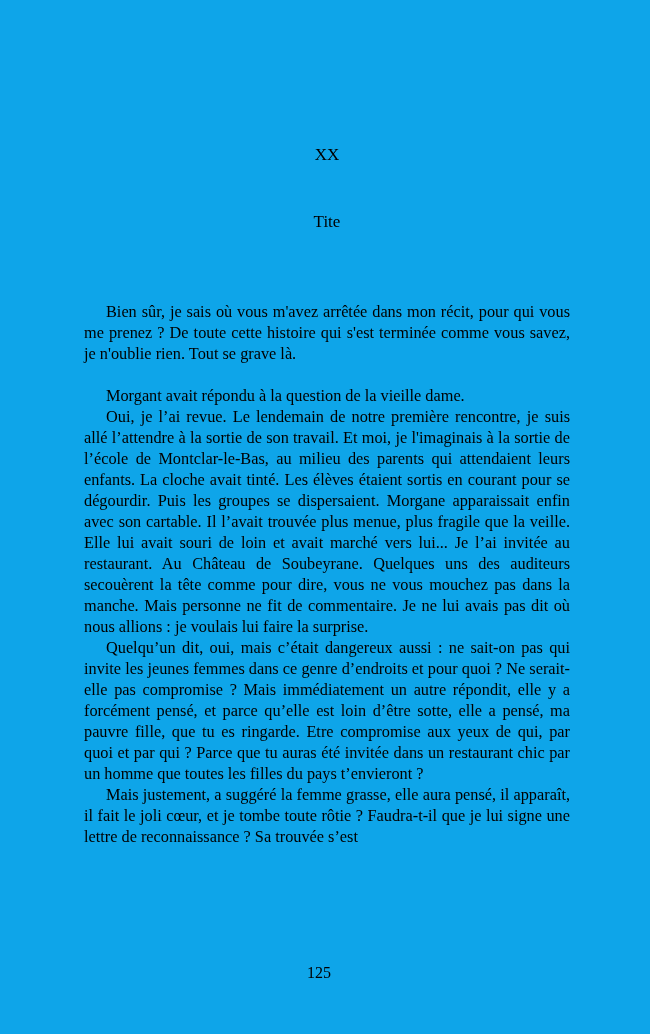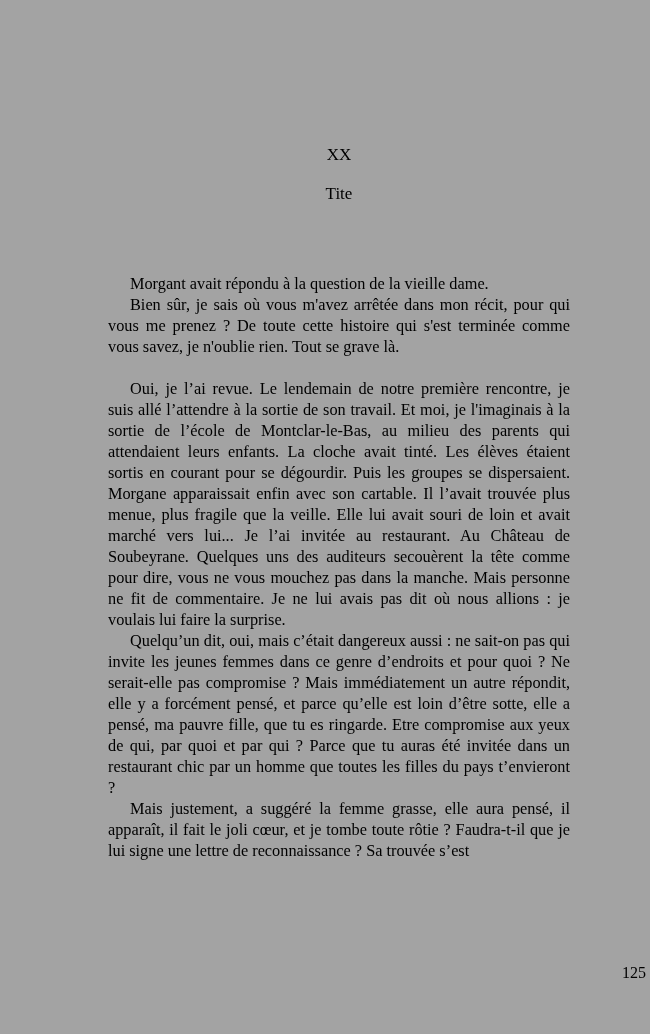--- a/index.html
+++ b/index.html
@@ -4,73 +4,73 @@
 <style>
   html, body {
     margin: 0;
     padding: 0;
     background: #ffffff;
   }
   .book-page {
     position: relative;
     width: 650px;
     height: 1034px;
-    background: #a3a3a3;
+    background: #0ea5e9;
     box-sizing: border-box;
-    padding: 146px 80px 0 108px;
+    padding: 146px 80px 0 84px;
     font-family: "Liberation Serif", "DejaVu Serif", serif;
     color: #000000;
     overflow: hidden;
   }
   .chapter-number {
     text-align: center;
     font-size: 17px;
     line-height: 1.1;
   }
   .chapter-title {
     text-align: center;
     font-size: 17px;
     line-height: 1.1;
-    margin-top: 20px;
+    margin-top: 48px;
   }
   .body-text {
     margin-top: 70px;
     font-size: 16.3px;
     line-height: 21px;
     text-align: justify;
     text-justify: inter-word;
   }
   .para {
     margin: 0;
     text-indent: 22px;
   }
   .para.gap-after {
     margin-bottom: 21px;
   }
   .page-number {
     position: absolute;
     left: 0;
-    right: 4px;
+    right: 12px;
     bottom: 52px;
-    text-align: right;
+    text-align: center;
     font-size: 16px;
   }
 </style>
 </head>
 <body>
 
 <div class="book-page">
 
   <div class="chapter-number">XX</div>
 
   <div class="chapter-title">Tite</div>
 
   <div class="body-text">
+    <p class="para gap-after">Bien sûr, je sais où vous m'avez arrêtée dans mon récit, pour qui vous me prenez ? De toute cette histoire qui s'est terminée comme vous savez, je n'oublie rien. Tout se grave là.</p>
     <p class="para">Morgant avait répondu à la question de la vieille dame.</p>
-    <p class="para gap-after">Bien sûr, je sais où vous m'avez arrêtée dans mon récit, pour qui vous me prenez ? De toute cette histoire qui s'est terminée comme vous savez, je n'oublie rien. Tout se grave là.</p>
     <p class="para">Oui, je l’ai revue. Le lendemain de notre première rencontre, je suis allé l’attendre à la sortie de son travail. Et moi, je l'imaginais à la sortie de l’école de Montclar-le-Bas, au milieu des parents qui attendaient leurs enfants. La cloche avait tinté. Les élèves étaient sortis en courant pour se dégourdir. Puis les groupes se dispersaient. Morgane apparaissait enfin avec son cartable. Il l’avait trouvée plus menue, plus fragile que la veille. Elle lui avait souri de loin et avait marché vers lui... Je l’ai invitée au restaurant. Au Château de Soubeyrane. Quelques uns des auditeurs secouèrent la tête comme pour dire, vous ne vous mouchez pas dans la manche. Mais personne ne fit de commentaire. Je ne lui avais pas dit où nous allions : je voulais lui faire la surprise.</p>
     <p class="para">Quelqu’un dit, oui, mais c’était dangereux aussi : ne sait-on pas qui invite les jeunes femmes dans ce genre d’endroits et pour quoi ? Ne serait-elle pas compromise ? Mais immédiatement un autre répondit, elle y a forcément pensé, et parce qu’elle est loin d’être sotte, elle a pensé, ma pauvre fille, que tu es ringarde. Etre compromise aux yeux de qui, par quoi et par qui ? Parce que tu auras été invitée dans un restaurant chic par un homme que toutes les filles du pays t’envieront ?</p>
     <p class="para">Mais justement, a suggéré la femme grasse, elle aura pensé, il apparaît, il fait le joli cœur, et je tombe toute rôtie ? Faudra-t-il que je lui signe une lettre de reconnaissance ? Sa trouvée s’est</p>
   </div>
 
   <div class="page-number">125</div>
 
 </div>
 
 </body></html>

